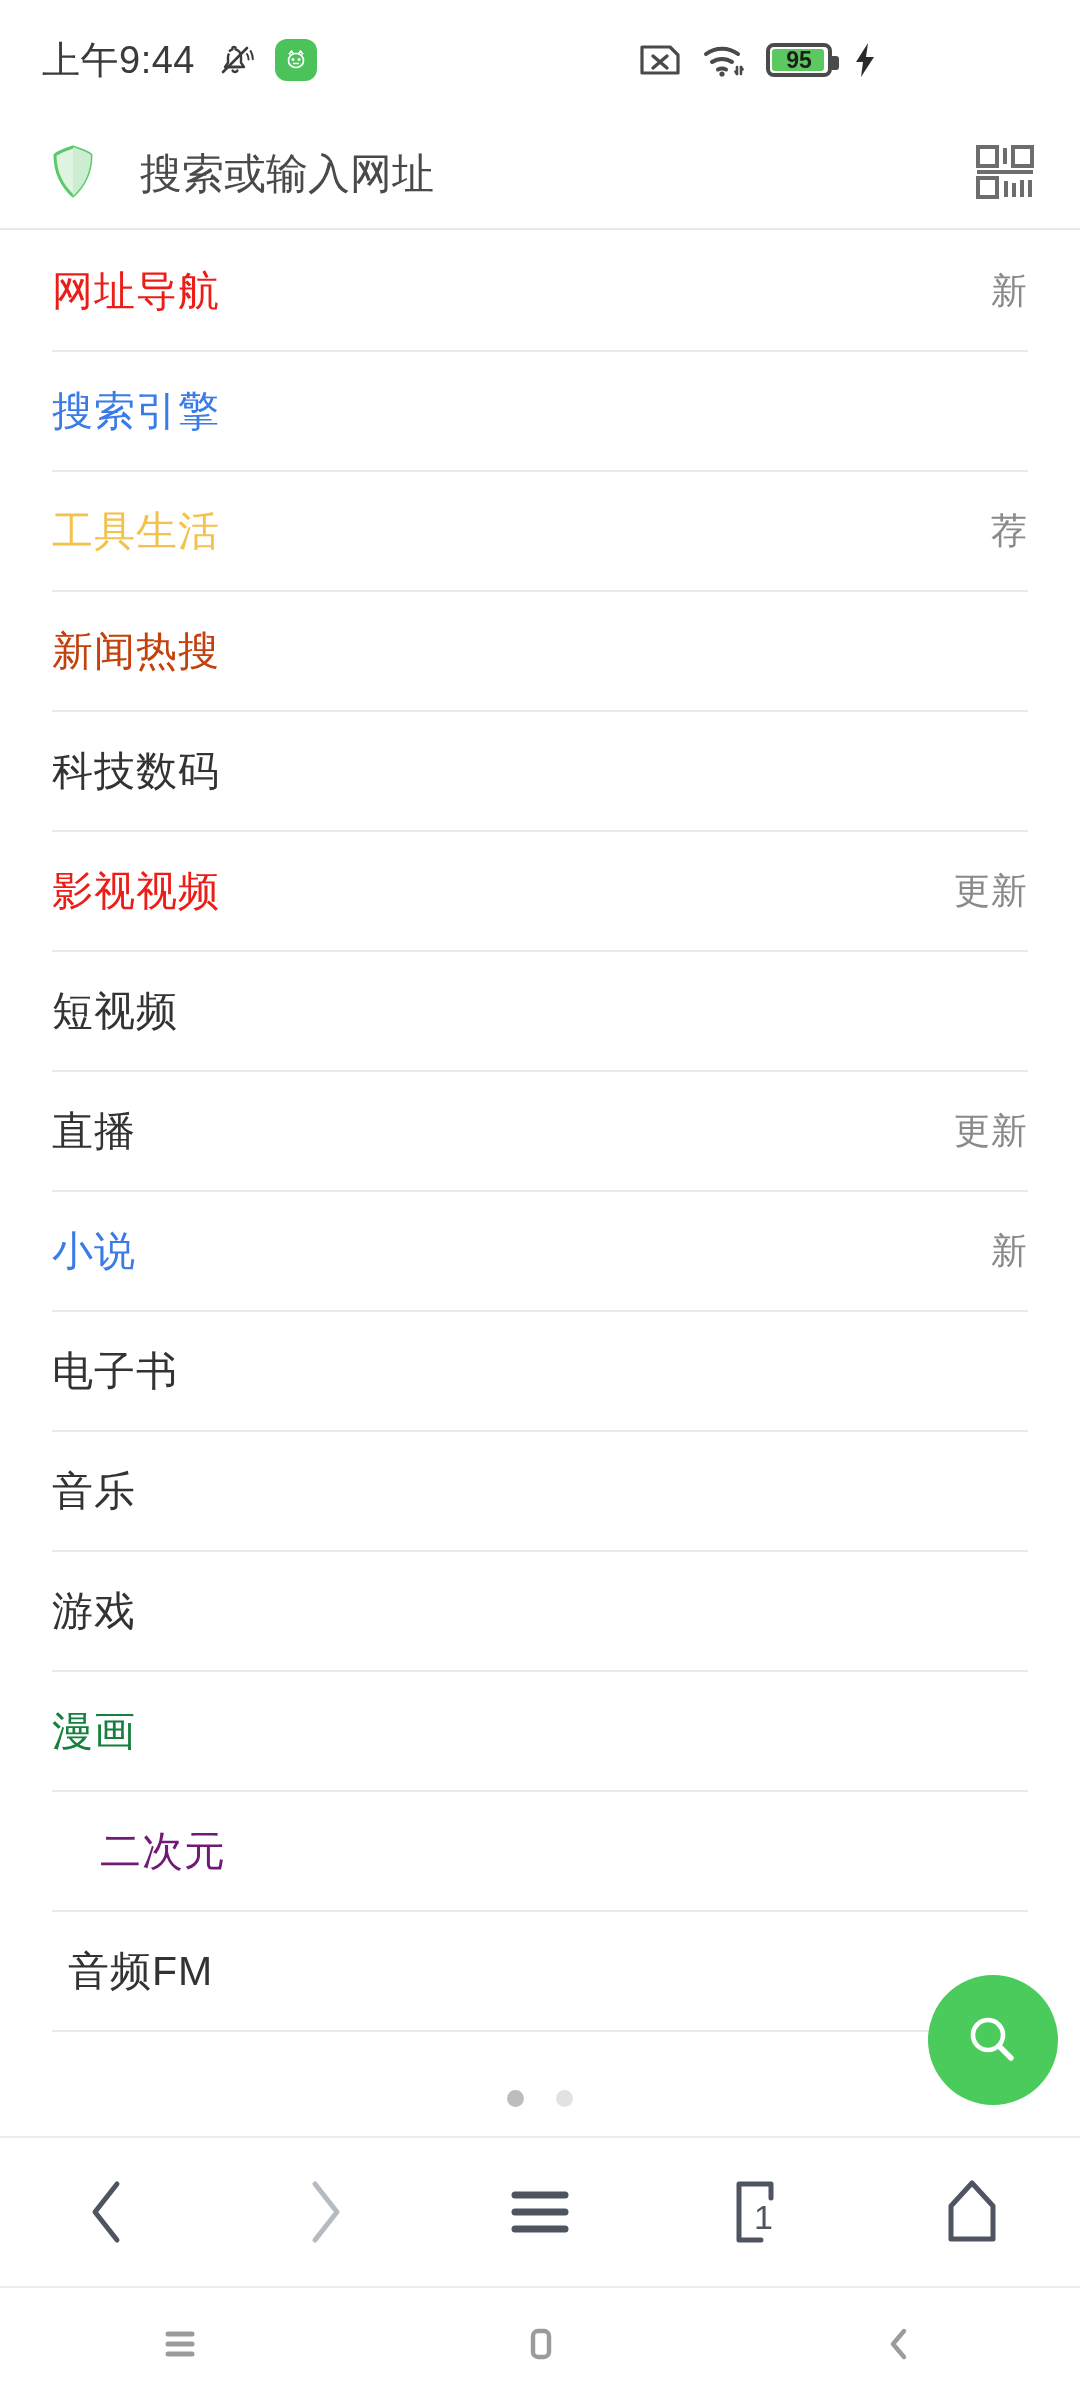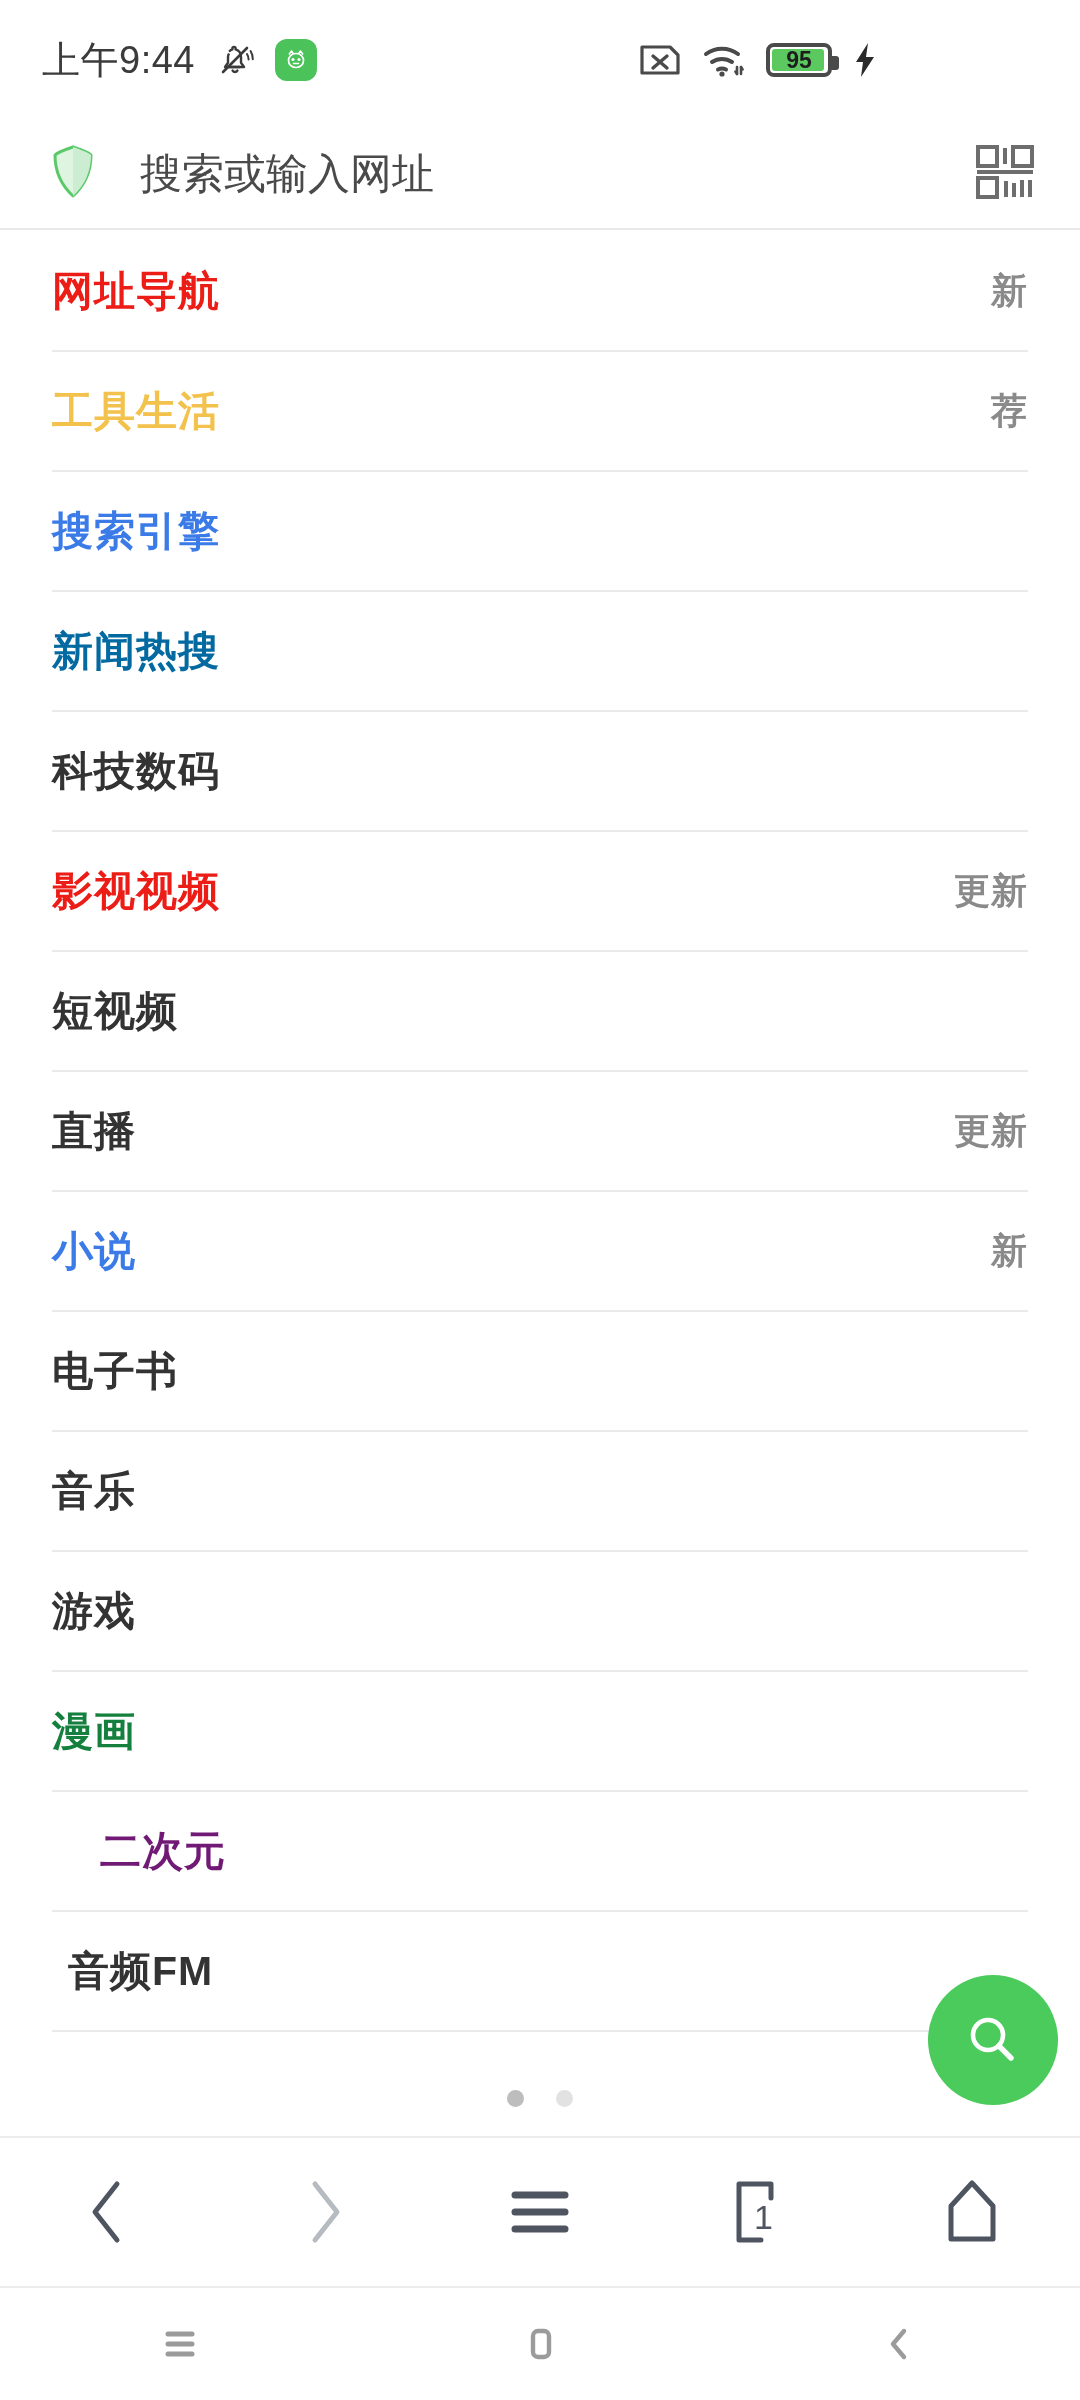--- a/index.html
+++ b/index.html
@@ -60,21 +60,20 @@
   
   .list {
     position:absolute; top:232px; left:0; width:1080px; height:1876px;
     overflow:hidden;
   }
   .row {
     position:relative;
     height:120px; margin:0 52px;
     display:flex; align-items:center; justify-content:space-between;
     border-bottom:2px solid #eaeaea;
-    font-weight:bold;
   }
   .row-label { font-size:41px; line-height:1; letter-spacing:1px; }
   .row-badge { font-size:36px; color:#8a8a8a; line-height:1; letter-spacing:1px; }
 
   
   .dots {
     position:absolute; left:0; width:1080px; top:2090px;
     display:flex; align-items:center; justify-content:center; gap:32px;
   }
   .dot { width:17px; height:17px; border-radius:50%; }
@@ -191,29 +190,29 @@
       </svg>
     </span>
   </div>
 
   <div class="list" id="category-list">
       <div class="row">
         <span class="row-label" style="color: rgb(236, 28, 22);">网址导航</span>
         <span class="row-badge">新</span>
       </div>
       <div class="row">
+        <span class="row-label" style="color: rgb(58, 123, 232);">搜索引擎</span>
+        <span class="row-badge"></span>
+      </div>
+      <div class="row">
         <span class="row-label" style="color: rgb(242, 194, 76);">工具生活</span>
         <span class="row-badge">荐</span>
       </div>
       <div class="row">
-        <span class="row-label" style="color: rgb(58, 123, 232);">搜索引擎</span>
-        <span class="row-badge"></span>
-      </div>
-      <div class="row">
-        <span class="row-label" style="color: #0369a1;">新闻热搜</span>
+        <span class="row-label" style="color: #c2410c;">新闻热搜</span>
         <span class="row-badge"></span>
       </div>
       <div class="row">
         <span class="row-label" style="color: rgb(51, 51, 51);">科技数码</span>
         <span class="row-badge"></span>
       </div>
       <div class="row">
         <span class="row-label" style="color: rgb(236, 28, 22);">影视视频</span>
         <span class="row-badge">更新</span>
       </div>

